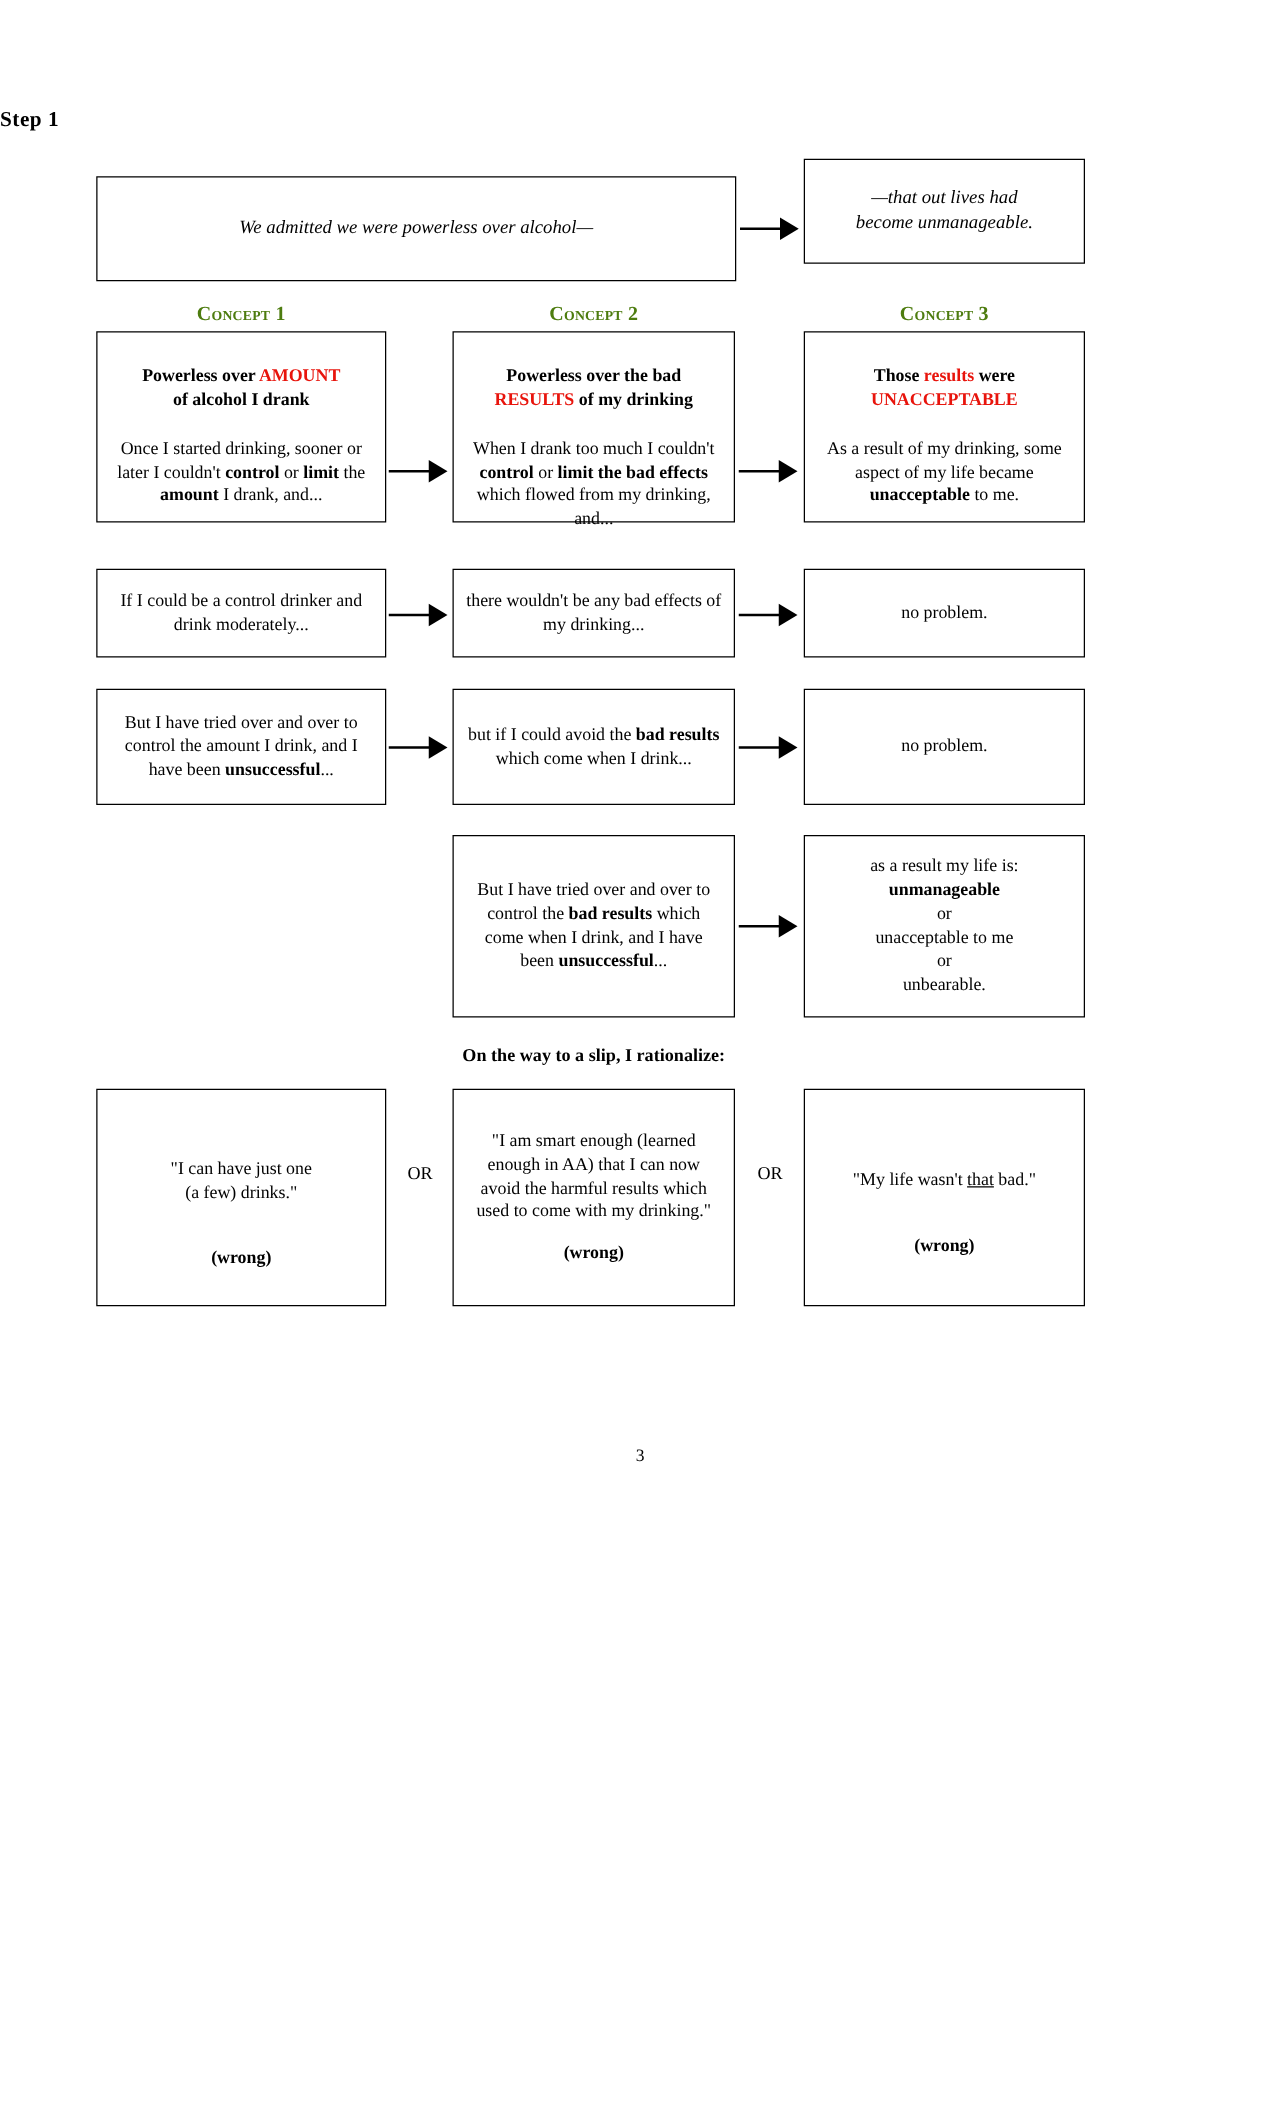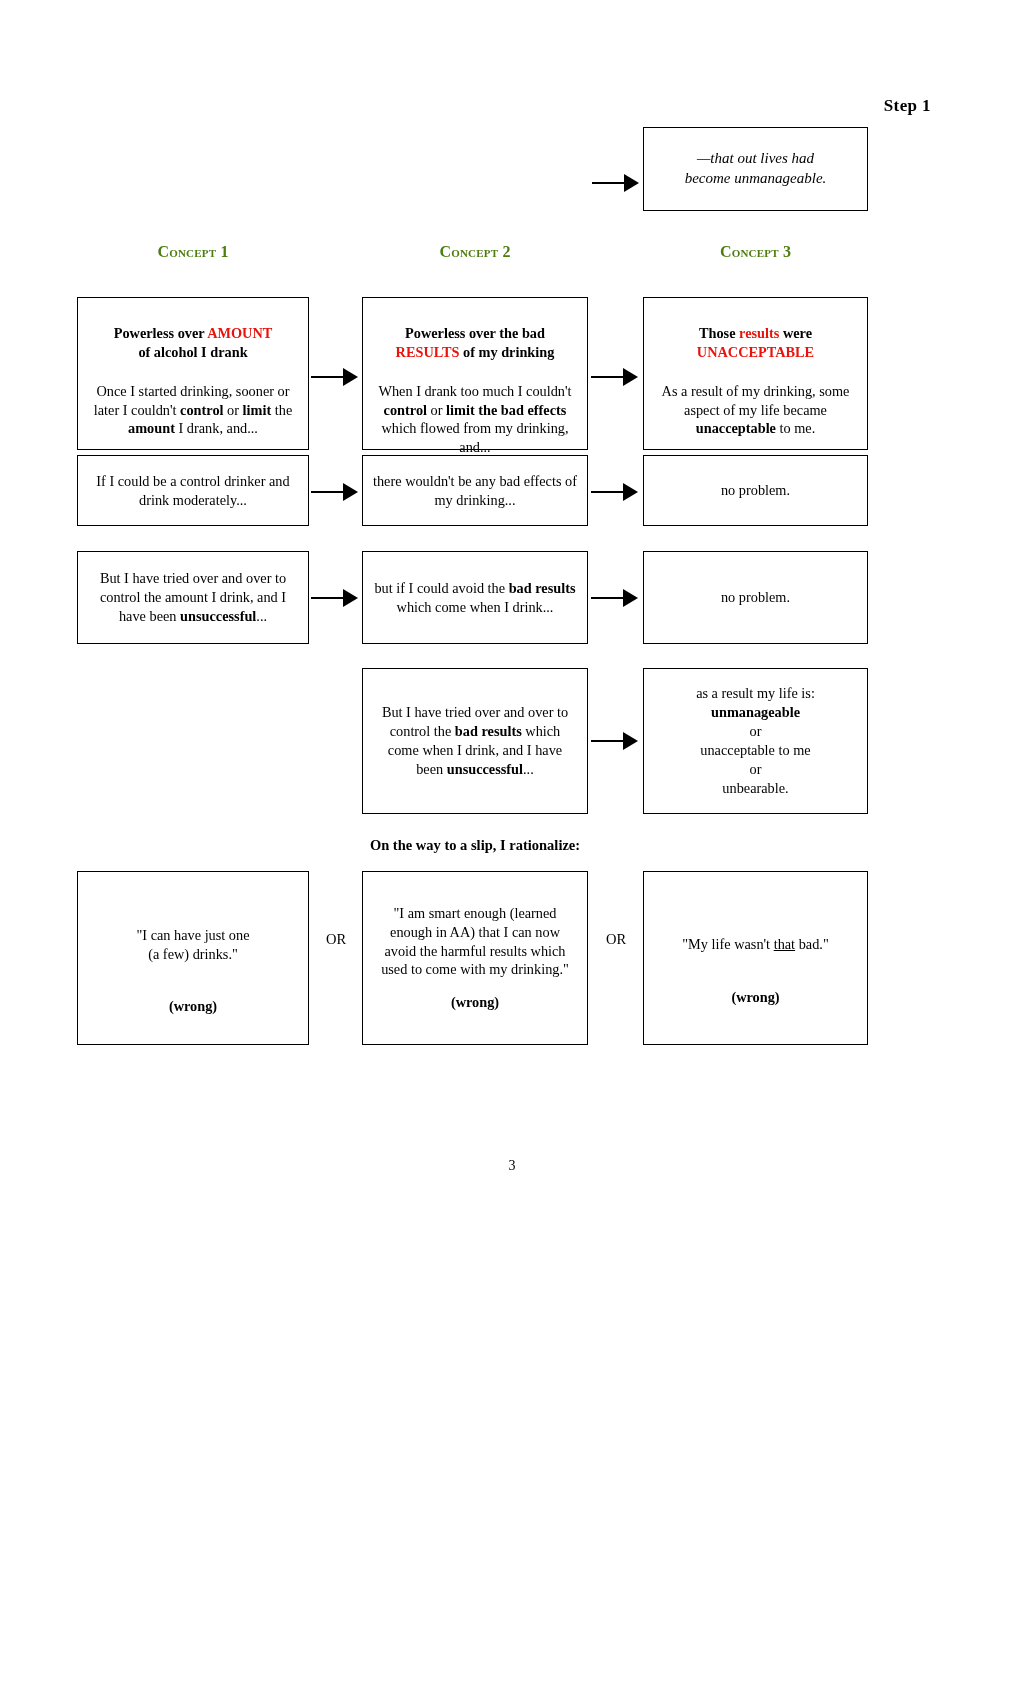--- a/index.html
+++ b/index.html
@@ -17,25 +17,25 @@
 
   .page {
     position: relative;
     width: 1024px;
     height: 1687px;
     padding: 0;
   }
 
   
   .doc-title {
-    text-align: right;
+    text-align: left;
     font-weight: bold;
     font-size: 17px;
     letter-spacing: .4px;
-    margin: 10px;
+    margin: 0;
     position: absolute;
     top: 86px;
     left: 0;
     width: 921px;
   }
 
   
   .box {
     border: 1.6px solid #000;
     background: #fff;
@@ -104,21 +104,21 @@
   #concept-head-2 { left: 362px; top: 243px; width: 226px; }
   #concept-head-3 { left: 643px; top: 243px; width: 225px; }
 
   
   .col1 { left: 77px;  width: 232px; }
   .col2 { left: 362px; width: 226px; }
   .col3 { left: 643px; width: 225px; }
 
   
   #box-a1, #box-a2, #box-a3 {
-    position: absolute; top: 297px; height: 153px;
+    position: absolute; top: 265px; height: 153px;
     align-items: flex-start;
   }
   #box-a1 .inner, #box-a2 .inner, #box-a3 .inner { padding-top: 20px; }
   #arrow-a12 { left: 311px; top: 368px; }
   #arrow-a12 .shaft { width: 33px; }
   #arrow-a23 { left: 591px; top: 368px; }
   #arrow-a23 .shaft { width: 33px; }
 
   .box-head {
     font-weight: bold;
@@ -194,20 +194,23 @@
     font-size: 14px;
   }
 </style>
 </head>
 <body>
 
 <div class="page">
 
   <div class="doc-title">Step 1</div>
 
+  <div class="box" id="box-step-main">
+    <div class="inner">We admitted we were powerless over alcohol—</div>
+  </div>
 
   <div class="arrow" id="arrow-step-main">
     <span class="shaft"></span>
     <span class="head"></span>
   </div>
 
   <div class="box" id="box-step-tail">
     <div class="inner">
       <span>—that out lives had</span><br>
       <span>become unmanageable.</span>

